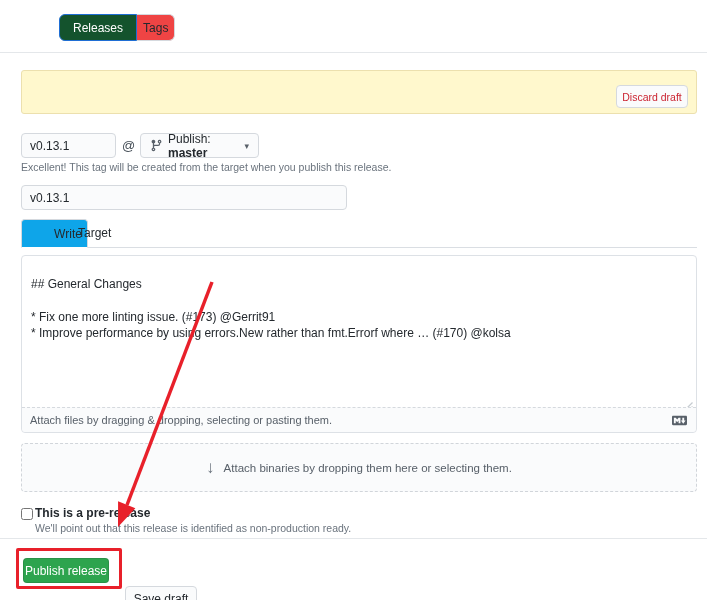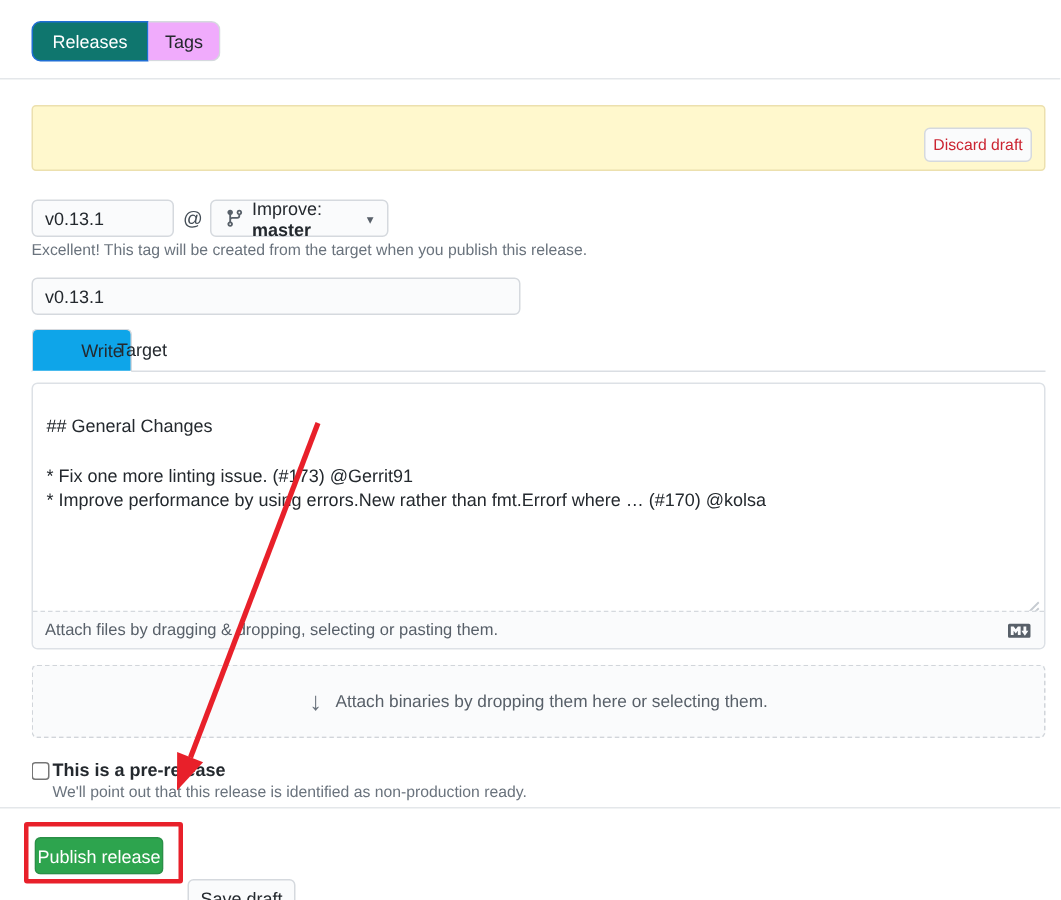--- a/index.html
+++ b/index.html
@@ -8,22 +8,22 @@
     background:#ffffff;
     font-family:"Liberation Sans", sans-serif;
     color:#24292e;
     -webkit-font-smoothing:antialiased;
   }
   .abs{position:absolute;box-sizing:border-box;}
 
   
   .seg{left:21px;top:14px;height:27px;display:flex;z-index:2;}
   .seg-btn{display:flex;align-items:center;justify-content:center;font-size:12px;cursor:pointer;box-sizing:border-box;}
-  .seg-releases{background:#0f766e;color:#fff;border:1px solid #1f6ed4;border-radius:6px 0 0 6px;padding:0 13px;}
-  .seg-tags{background:#f0abfc;color:#24292e;border:1px solid #d5d9de;border-left:none;border-radius:0 6px 6px 0;padding:0 11px;}
+  .seg-releases{background:#14532d;color:#fff;border:1px solid #1f6ed4;border-radius:6px 0 0 6px;padding:0 13px;margin-left:38px;}
+  .seg-tags{background:#ef4444;color:#24292e;border:1px solid #d5d9de;border-left:none;border-radius:0 6px 6px 0;padding:0 6px;}
 
   .divider{height:1px;background:#e4e7ea;left:0;right:0;}
 
   
   .banner{left:21px;top:70px;width:676px;height:44px;background:#fff8cd;border:1px solid #ece0ae;border-radius:3px;}
   .banner-text{left:12px;top:12px;font-size:12px;color:#33302a;position:absolute;}
   .discard-btn{position:absolute;left:594px;top:14px;width:70px;height:21px;background:#fafbfc;border:1px solid #d5d9de;
     border-radius:4px;color:#cb2431;font-size:10.5px;display:flex;align-items:center;justify-content:center;cursor:pointer;}
 
   
@@ -94,21 +94,21 @@
 </div>
 
 <input class="abs input tag-input" value="v0.13.1" style="">
 <span class="abs at">@</span>
 <div class="abs target-dd">
   <span class="branch">
     <svg width="13" height="13" viewBox="0 0 16 16" fill="#586069">
         <path d="M11.75 2.5a.75.75 0 1 0 0 1.5.75.75 0 0 0 0-1.5zm-2.25.75a2.25 2.25 0 1 1 3 2.122V6A2.5 2.5 0 0 1 10 8.5H6a1 1 0 0 0-1 1v1.128a2.251 2.251 0 1 1-1.5 0V5.372a2.25 2.25 0 1 1 1.5 0v1.836A2.492 2.492 0 0 1 6 7h4a1 1 0 0 0 1-1v-.628A2.25 2.25 0 0 1 9.5 3.25zM4.25 12a.75.75 0 1 0 0 1.5.75.75 0 0 0 0-1.5zM3.5 3.25a.75.75 0 1 1 1.5 0 .75.75 0 0 1-1.5 0z"></path>
       </svg>
   </span>
-  <span><span>Improve:</span> <span class="bold">master</span></span>
+  <span><span>Publish:</span> <span class="bold">master</span></span>
   <span class="caret">▾</span>
 </div>
 <span class="abs tag-helper">Excellent! This tag will be created from the target when you publish this release.</span>
 
 <input class="abs input title-input" value="v0.13.1" style="">
 
 <div class="abs write-tab">Write</div>
 <span class="abs preview-tab">Target</span>
 <div class="abs tabnav-line"></div>
 

